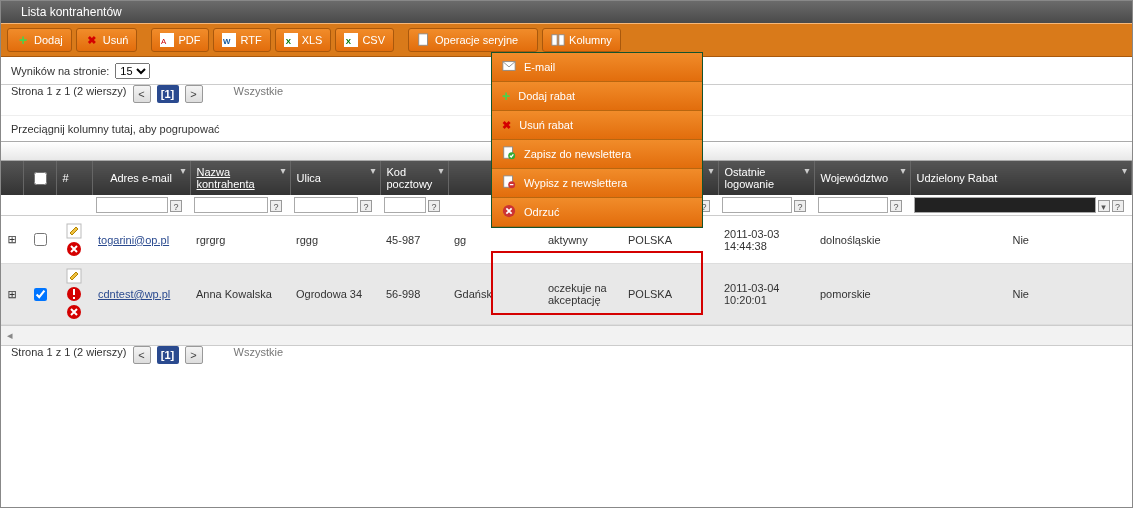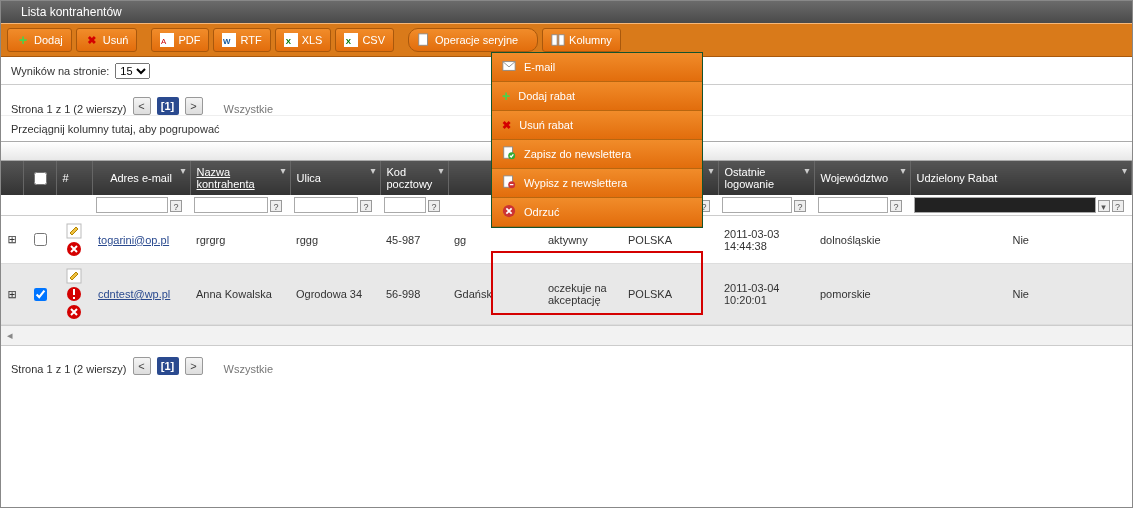--- a/index.html
+++ b/index.html
@@ -5,24 +5,24 @@
 * { box-sizing: border-box; }
 body { margin: 0; font-family: Tahoma, Arial, sans-serif; font-size: 11px; background: #fff; }
 .window { width: 1133px; height: 508px; position: relative; overflow: hidden; background: #fff; border: 1px solid #888; }
 .titlebar { height: 22px; background: linear-gradient(#6b6b6b, #4a4a4a); color: #fff; padding: 0 20px; line-height: 22px; font-size: 12px; }
 .toolbar { height: 34px; background: #d97a1a; border-top: 1px solid #f7b87a; border-bottom: 1px solid #a9580c; display: flex; align-items: center; padding: 0 4px; position: relative; }
 .btn { display: inline-flex; align-items: center; height: 24px; margin: 0 2px; padding: 0 8px; color: #fff; font-size: 11px; cursor: pointer; border: 1px solid #a9580c; border-radius: 3px; background: linear-gradient(#f18c2a, #e26d0c); gap: 4px; }
 .btn .icon { width: 14px; height: 14px; display: inline-flex; align-items: center; justify-content: center; }
 .sep { width: 10px; }
 .controls-row { height: 28px; display: flex; align-items: center; padding: 0 10px; gap: 6px; border-bottom: 1px solid #ccc; color: #333; }
 .controls-row select { font-size: 11px; }
-.pager-row { height: 30px; display: flex; align-items: flex-end; padding: 0 10px; gap: 6px; color: #333; }
+.pager-row { height: 30px; display: flex; align-items: flex-start; padding: 0 10px; gap: 6px; color: #333; }
 .pager-btn { width: 18px; height: 18px; display: inline-flex; align-items: center; justify-content: center; background: linear-gradient(#f4f4f4,#ddd); border: 1px solid #999; border-radius: 2px; cursor: pointer; color: #444; }
 .pager-cur { width: 22px; height: 18px; display: inline-flex; align-items: center; justify-content: center; background: #2a4a8f; color: #fff; border-radius: 2px; font-weight: bold; }
-.pager-all { color: #777; margin-left: 15px; }
+.pager-all { color: #777; margin-left: 25px; }
 .group-hint { height: 26px; line-height: 26px; padding: 0 10px; color: #333; border-top: 1px solid #eee; }
 .section-hdr { height: 20px; background: linear-gradient(#fff,#e8e8e8); text-align: center; font-weight: bold; border-top: 1px solid #aaa; border-bottom: 1px solid #aaa; }
 .grid { width: 100%; border-collapse: collapse; }
 .grid th { background: linear-gradient(#555,#333); color: #fff; font-weight: normal; font-size: 11px; height: 34px; border-right: 1px solid #666; text-align: left; padding: 0 6px; position: relative;}
 .grid th .sort-icon { position: absolute; right: 4px; top: 4px; font-size: 10px; color: #ccc; }
 .grid tr.filter td { background: #fff; border-bottom: 1px solid #ccc; padding: 2px 4px; }
 .grid tr.filter input { width: calc(100% - 18px); font-size: 11px; height: 16px; border: 1px solid #aaa;}
 .grid tr.filter .f-icon { display:inline-block; width:12px; height:12px; background:#eee; border:1px solid #999; vertical-align:middle; margin-left:2px; font-size:9px; text-align:center; line-height:12px; color:#555;}
 .grid tr.data td { border-bottom: 1px solid #ddd; padding: 4px 6px; color: #333; vertical-align: middle; height: 48px;}
 .grid tr.data.alt td { background: #e8e8e8; }
@@ -88,21 +88,21 @@
     <div class="btn">
       <span class="icon">
           <svg viewBox="0 0 16 16">
             <rect width="16" height="16" fill="#fff"></rect>
             <text x="2" y="12" font-size="9" fill="#007700" font-weight="bold">X</text>
           </svg>
         </span>
       <span>CSV</span>
     </div>
     <div class="sep"></div>
-    <div class="btn" style="width:130px;border-radius:10px;">
+    <div class="btn" style="width:130px;">
       <span class="icon">
           <svg viewBox="0 0 16 16">
             <rect x="2" y="1" width="10" height="13" fill="#fff" stroke="#888"></rect>
           </svg>
         </span>
       <span>Operacje seryjne</span>
     </div>
     <div class="btn">
       <span class="icon">
           <svg viewBox="0 0 16 16">

